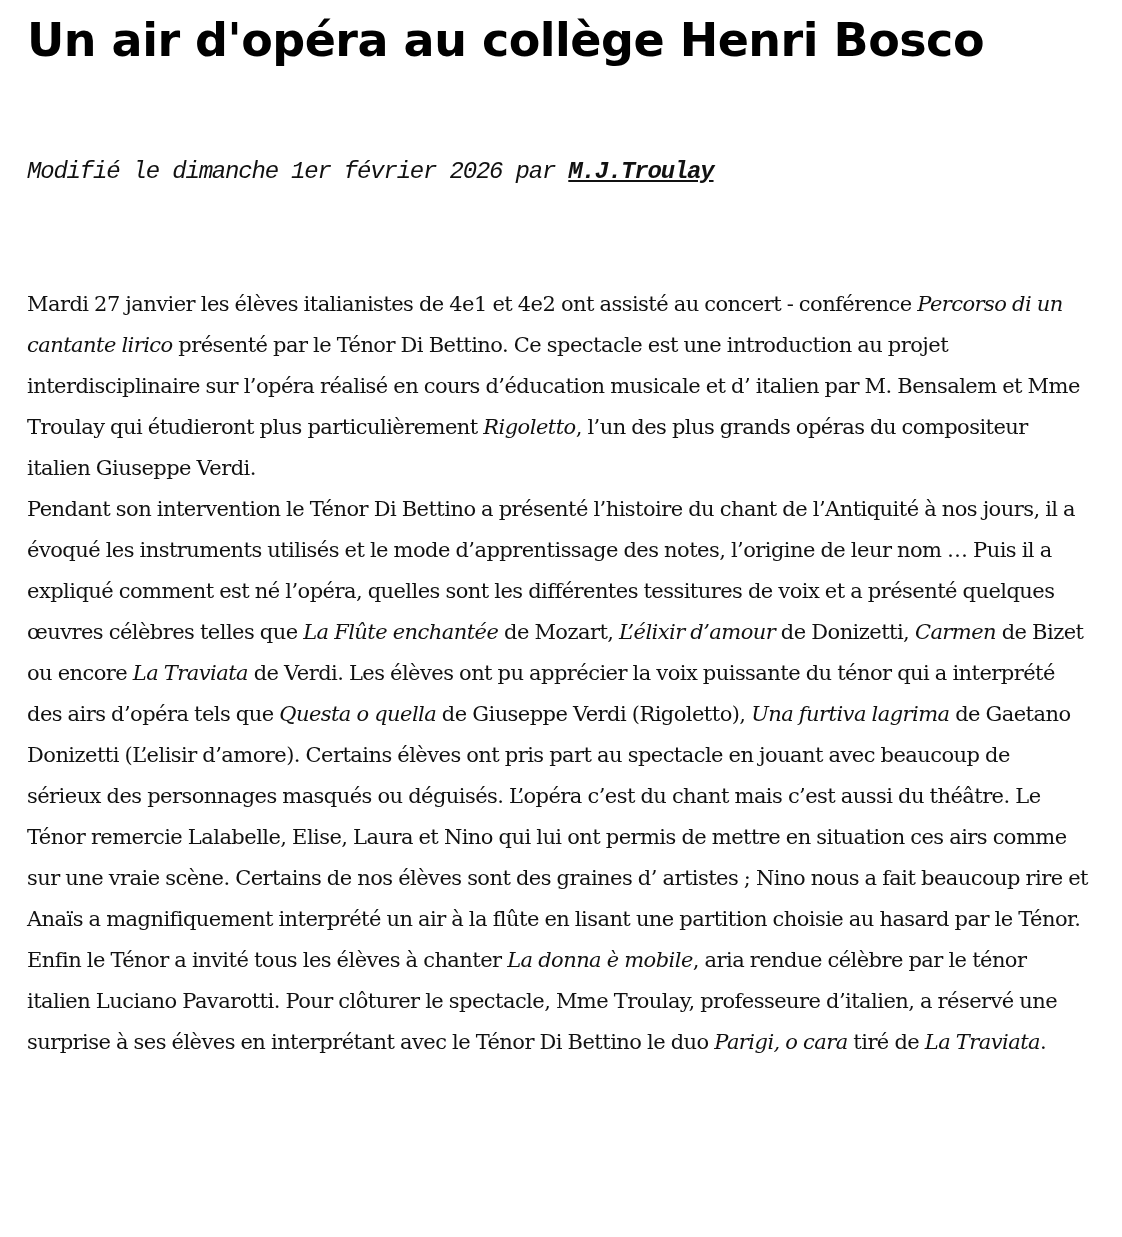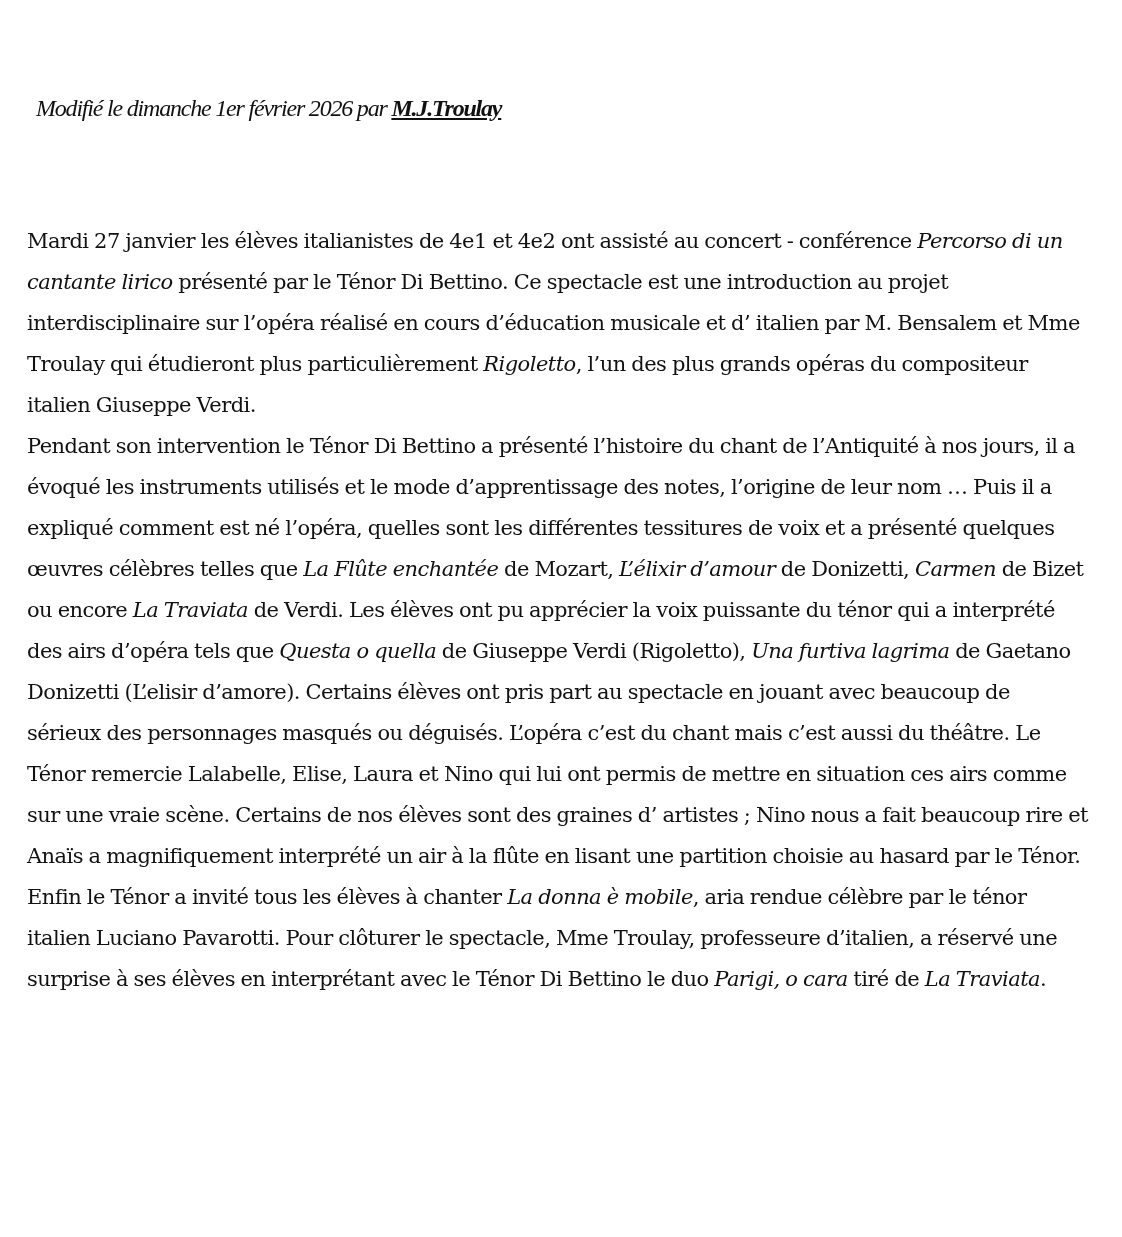--- a/index.html
+++ b/index.html
@@ -16,24 +16,24 @@
     font-family: "DejaVu Sans", sans-serif;
     font-weight: bold;
     font-size: 46px;
     letter-spacing: -0.5px;
     line-height: 1;
     margin: 0;
     padding-top: 17px;
     color: #000000;
   }
   .meta {
-    font-family: Liberation Serif, serif;
+    font-family: Liberation Mono, monospace;
     font-style: italic;
     font-size: 24px;
-    margin: 9px;
+    margin: 0;
     margin-top: 95px;
     letter-spacing: -1.2px;
     color: #111111;
   }
   .meta a {
     color: #111111;
     font-weight: bold;
     text-decoration: underline;
   }
   .body {
@@ -44,20 +44,21 @@
     letter-spacing: -0.55px;
     word-spacing: -0.5px;
   }
   .body p { margin: 0; }
   .body em { font-style: italic; }
 </style>
 </head>
 <body>
 
 <main class="article">
+  <h1 class="title">Un air d'opéra au collège Henri Bosco</h1>
 
   <p class="meta">
     <span>Modifié le dimanche 1er février 2026 par </span><a href="#">M.J.Troulay</a>
   </p>
 
   <div class="body">
     <p><span>Mardi 27 janvier les élèves italianistes de 4e1 et 4e2 ont assisté au concert - conférence </span><em>Percorso di un cantante lirico</em><span> présenté par le Ténor Di Bettino. Ce spectacle est une introduction au projet interdisciplinaire sur l’opéra réalisé en cours d’éducation musicale et d’ italien par M. Bensalem et Mme Troulay qui étudieront plus particulièrement </span><em>Rigoletto</em><span>, l’un des plus grands opéras du compositeur italien Giuseppe Verdi.</span></p>
     <p><span>Pendant son intervention le Ténor Di Bettino a présenté l’histoire du chant de l’Antiquité à nos jours, il a évoqué les instruments utilisés et le mode d’apprentissage des notes, l’origine de leur nom … Puis il a expliqué comment est né l’opéra, quelles sont les différentes tessitures de voix et a présenté quelques œuvres célèbres telles que </span><em>La Flûte enchantée</em><span> de Mozart, </span><em>L’élixir d’amour</em><span> de Donizetti, </span><em>Carmen</em><span> de Bizet ou encore </span><em>La Traviata</em><span> de Verdi. Les élèves ont pu apprécier la voix puissante du ténor qui a interprété des airs d’opéra tels que </span><em>Questa o quella</em><span> de Giuseppe Verdi (Rigoletto), </span><em>Una furtiva lagrima</em><span> de Gaetano Donizetti (L’elisir d’amore). Certains élèves ont pris part au spectacle en jouant avec beaucoup de sérieux des personnages masqués ou déguisés. L’opéra c’est du chant mais c’est aussi du théâtre. Le Ténor remercie Lalabelle, Elise, Laura et Nino qui lui ont permis de mettre en situation ces airs comme sur une vraie scène. Certains de nos élèves sont des graines d’ artistes ; Nino nous a fait beaucoup rire et Anaïs a magnifiquement interprété un air à la flûte en lisant une partition choisie au hasard par le Ténor. Enfin le Ténor a invité tous les élèves à chanter </span><em>La donna è mobile</em><span>, aria rendue célèbre par le ténor italien Luciano Pavarotti. Pour clôturer le spectacle, Mme Troulay, professeure d’italien, a réservé une surprise à ses élèves en interprétant avec le Ténor Di Bettino le duo </span><em>Parigi, o cara</em><span> tiré de </span><em>La Traviata</em><span>.</span></p>
   </div>
 </main>

